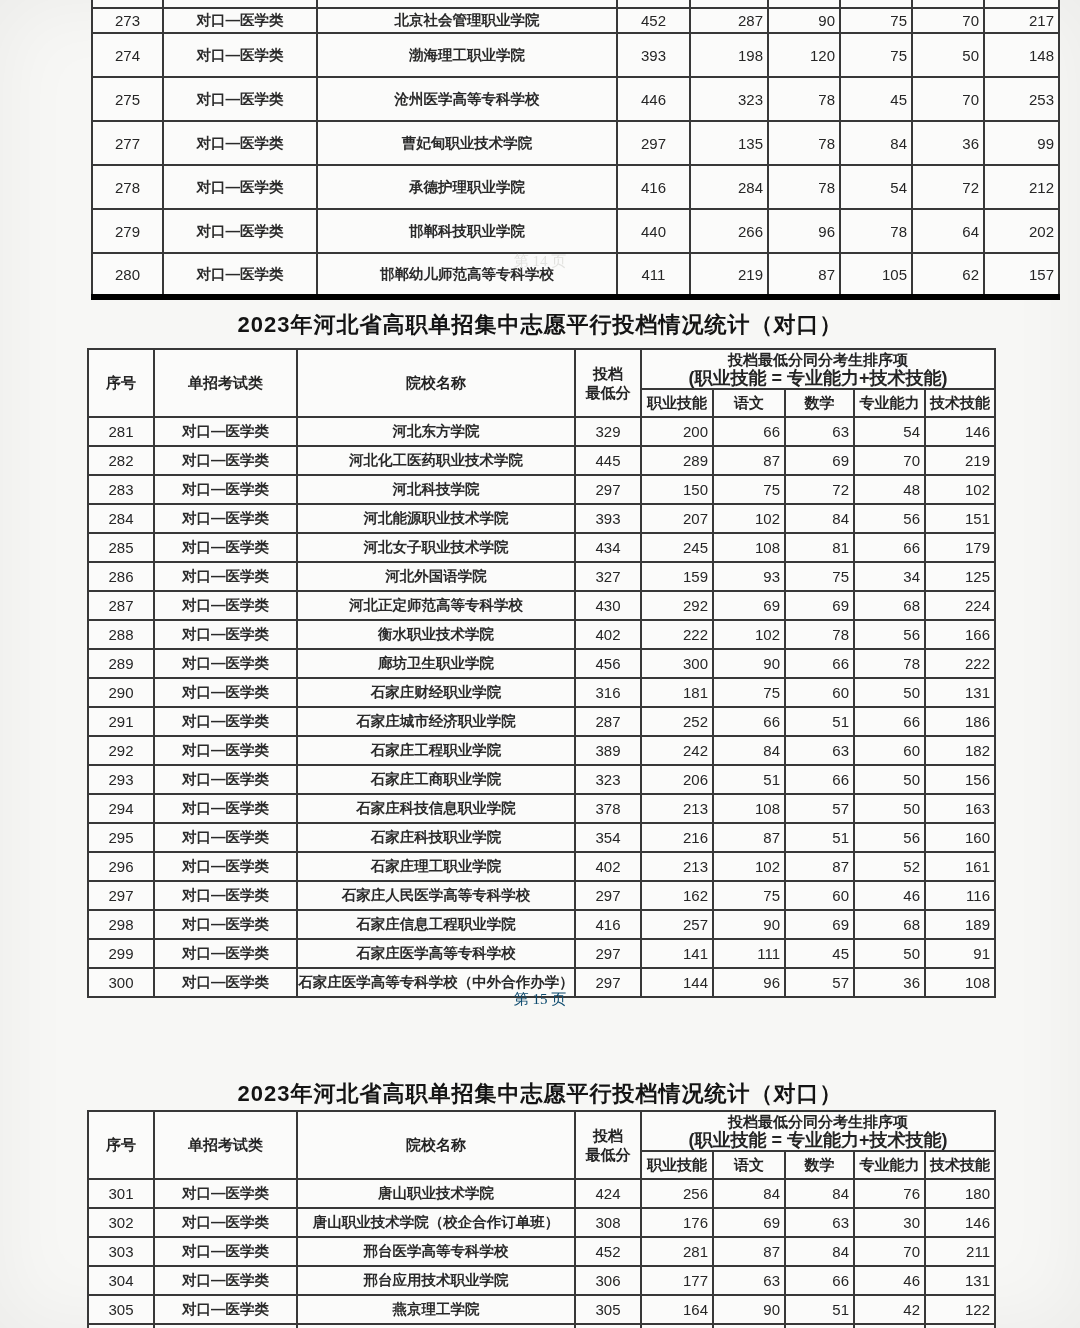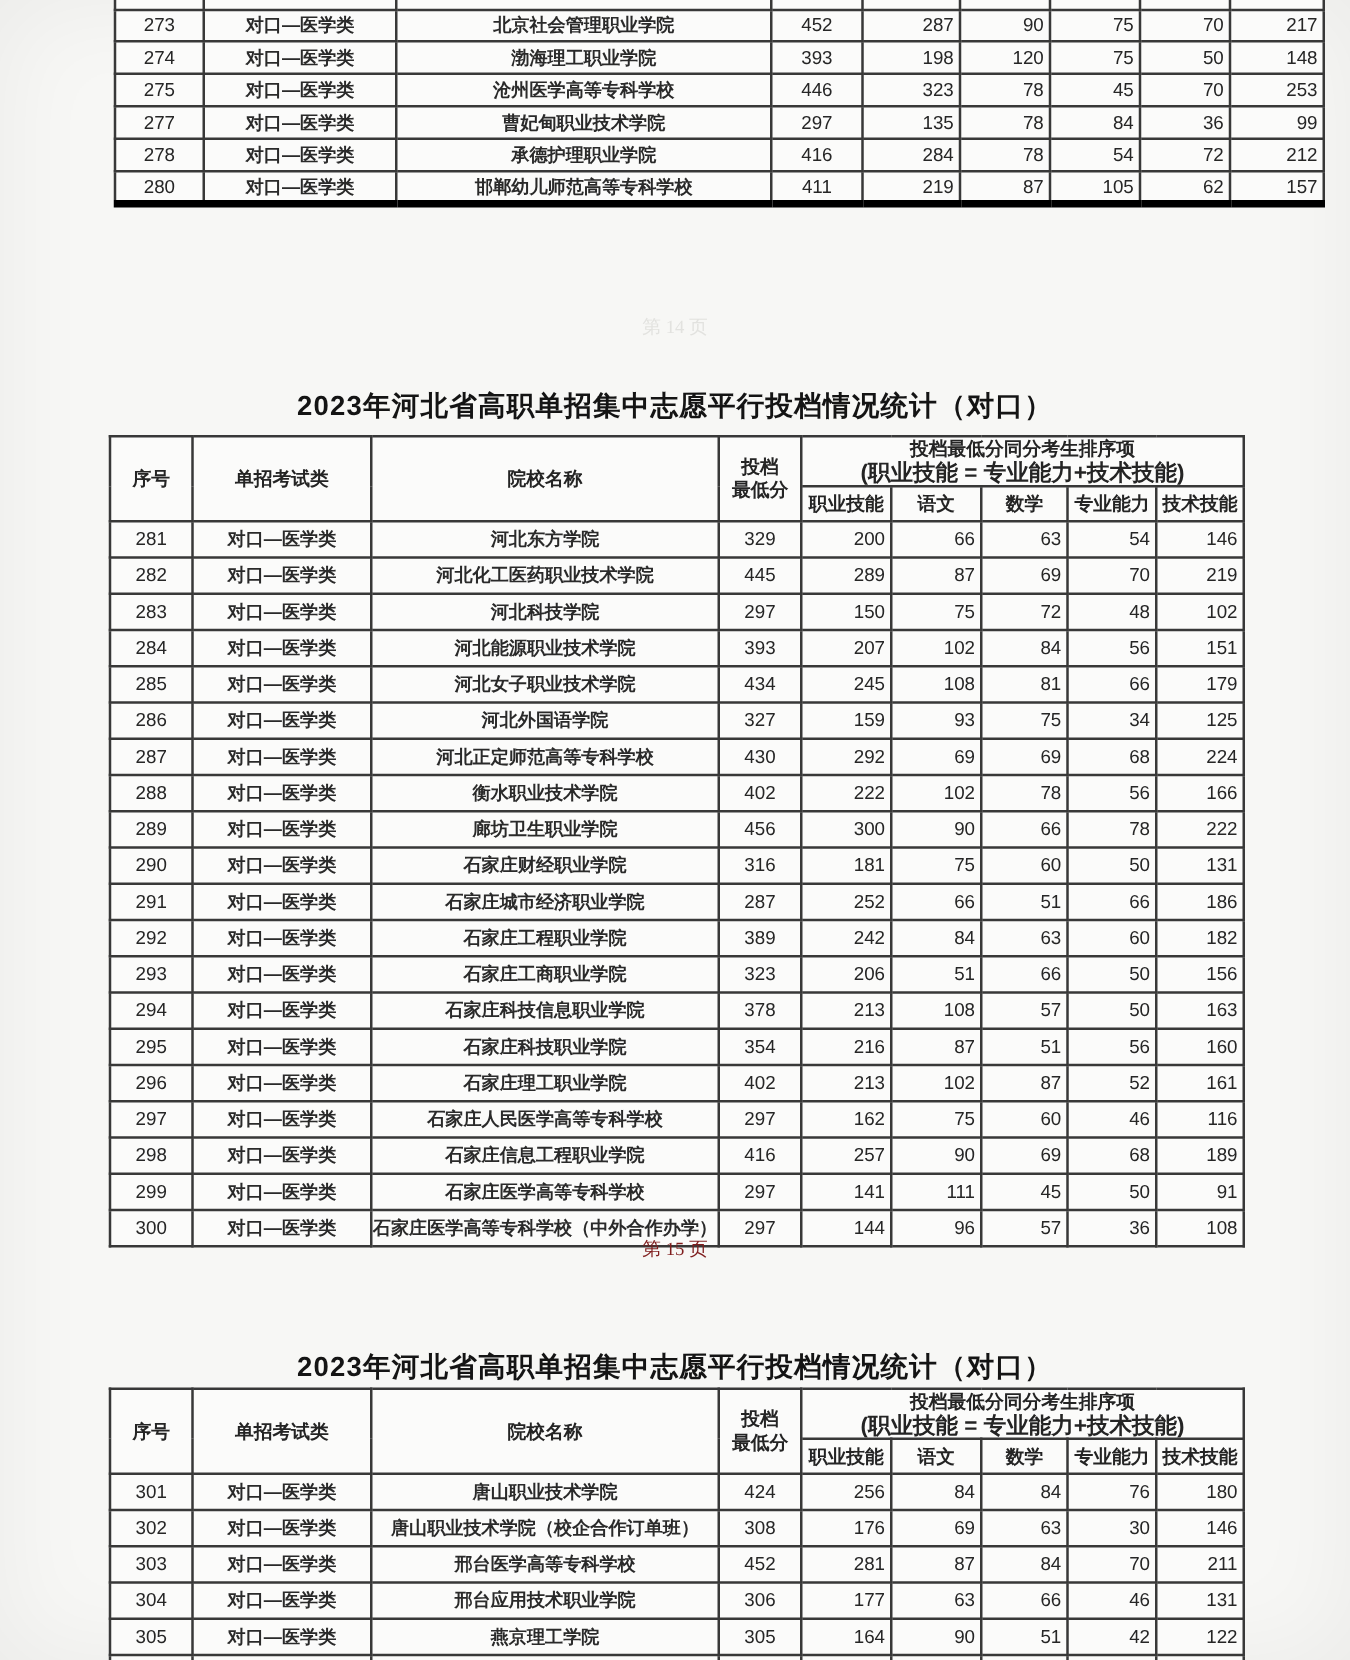--- a/index.html
+++ b/index.html
@@ -22,21 +22,21 @@
     border:2px solid #383838;
     padding:0;
     overflow:hidden;
     white-space:nowrap;
     text-align:center;
     vertical-align:middle;
     font-weight:normal;
   }
   
   .tbl-top{left:91px;top:-2px;}
-  .tbl-top tbody.data tr{height:26px;}
+  .tbl-top tbody.data tr{height:44px;}
   .tbl-top tbody.data tr:first-child{height:25px;}
   .tbl-top tbody.sliver tr{height:9px;}
   .tbl-top tbody.data tr:last-child td{border-bottom:6px solid #000000;}
   
   .tbl-mid{left:87px;top:348px;}
   .tbl-bot{left:87px;top:1110px;}
   .tbl-mid tbody.data tr,.tbl-bot tbody.data tr{height:29px;}
   .tbl-bot tbody.partial tr{height:12px;}
   thead tr.merged-row{height:40px;}
   thead tr.sub-row{height:28px;}
@@ -55,21 +55,21 @@
     text-align:center;
     font-family:Liberation Sans, sans-serif;
     font-weight:700;font-size:22px;color:#141414;
     letter-spacing:1px;
   }
   .title-mid{top:310px;}
   .title-bot{top:1079px;}
   .page-label{
     position:absolute;left:0;width:1080px;text-align:center;
     font-family:"Liberation Serif","DejaVu Serif",serif;
-    font-size:15px;color:#7f1d1d;
+    font-size:15px;color:#0c4a6e;
   }
   .page-label-mid{top:990px;}
   .page-label-faint{top:252px;color:#e2e2df;}
 </style>
 </head>
 <body>
 
 <div class="canvas">
 
   <table class="tbl-top">
@@ -145,20 +145,31 @@
         <tr>
           <td>278</td>
           <td class="cn">对口—医学类</td>
           <td class="cn">承德护理职业学院</td>
           <td>416</td>
           <td class="num">284</td>
           <td class="num">78</td>
           <td class="num">54</td>
           <td class="num">72</td>
           <td class="num">212</td>
+        </tr>
+        <tr>
+          <td>279</td>
+          <td class="cn">对口—医学类</td>
+          <td class="cn">邯郸科技职业学院</td>
+          <td>440</td>
+          <td class="num">266</td>
+          <td class="num">96</td>
+          <td class="num">78</td>
+          <td class="num">64</td>
+          <td class="num">202</td>
         </tr>
         <tr>
           <td>280</td>
           <td class="cn">对口—医学类</td>
           <td class="cn">邯郸幼儿师范高等专科学校</td>
           <td>411</td>
           <td class="num">219</td>
           <td class="num">87</td>
           <td class="num">105</td>
           <td class="num">62</td>

